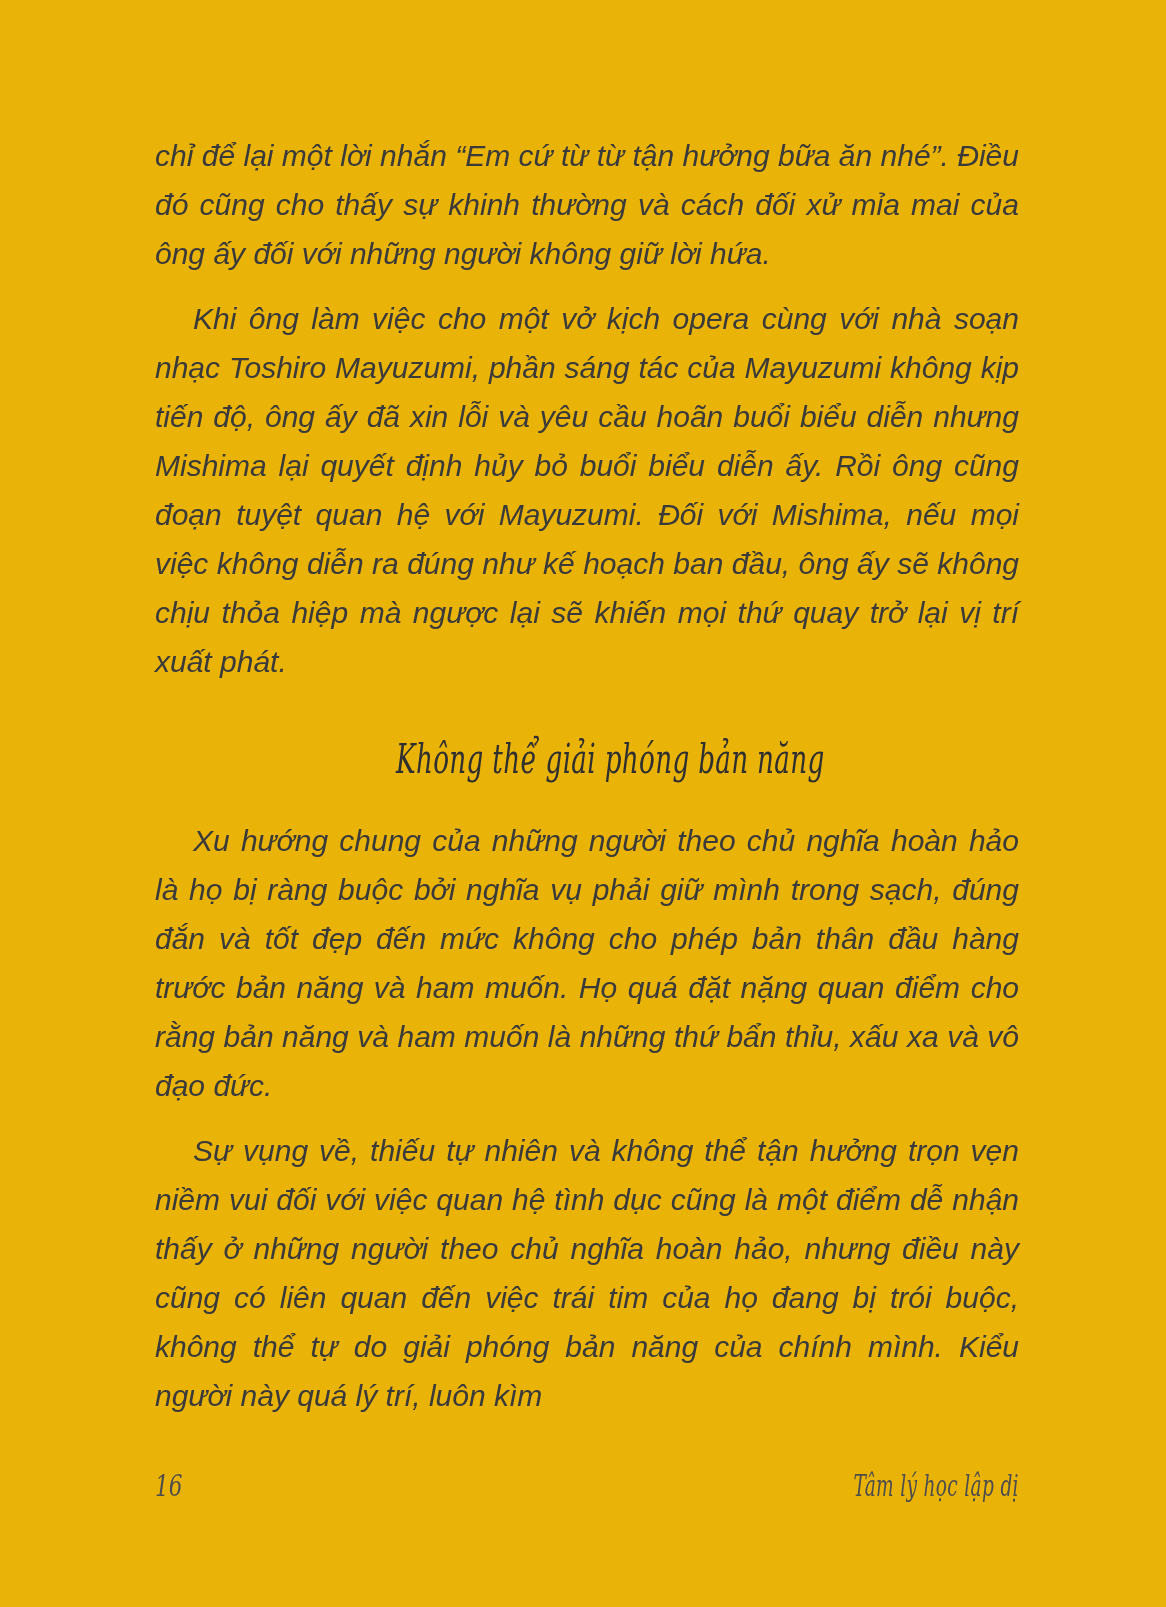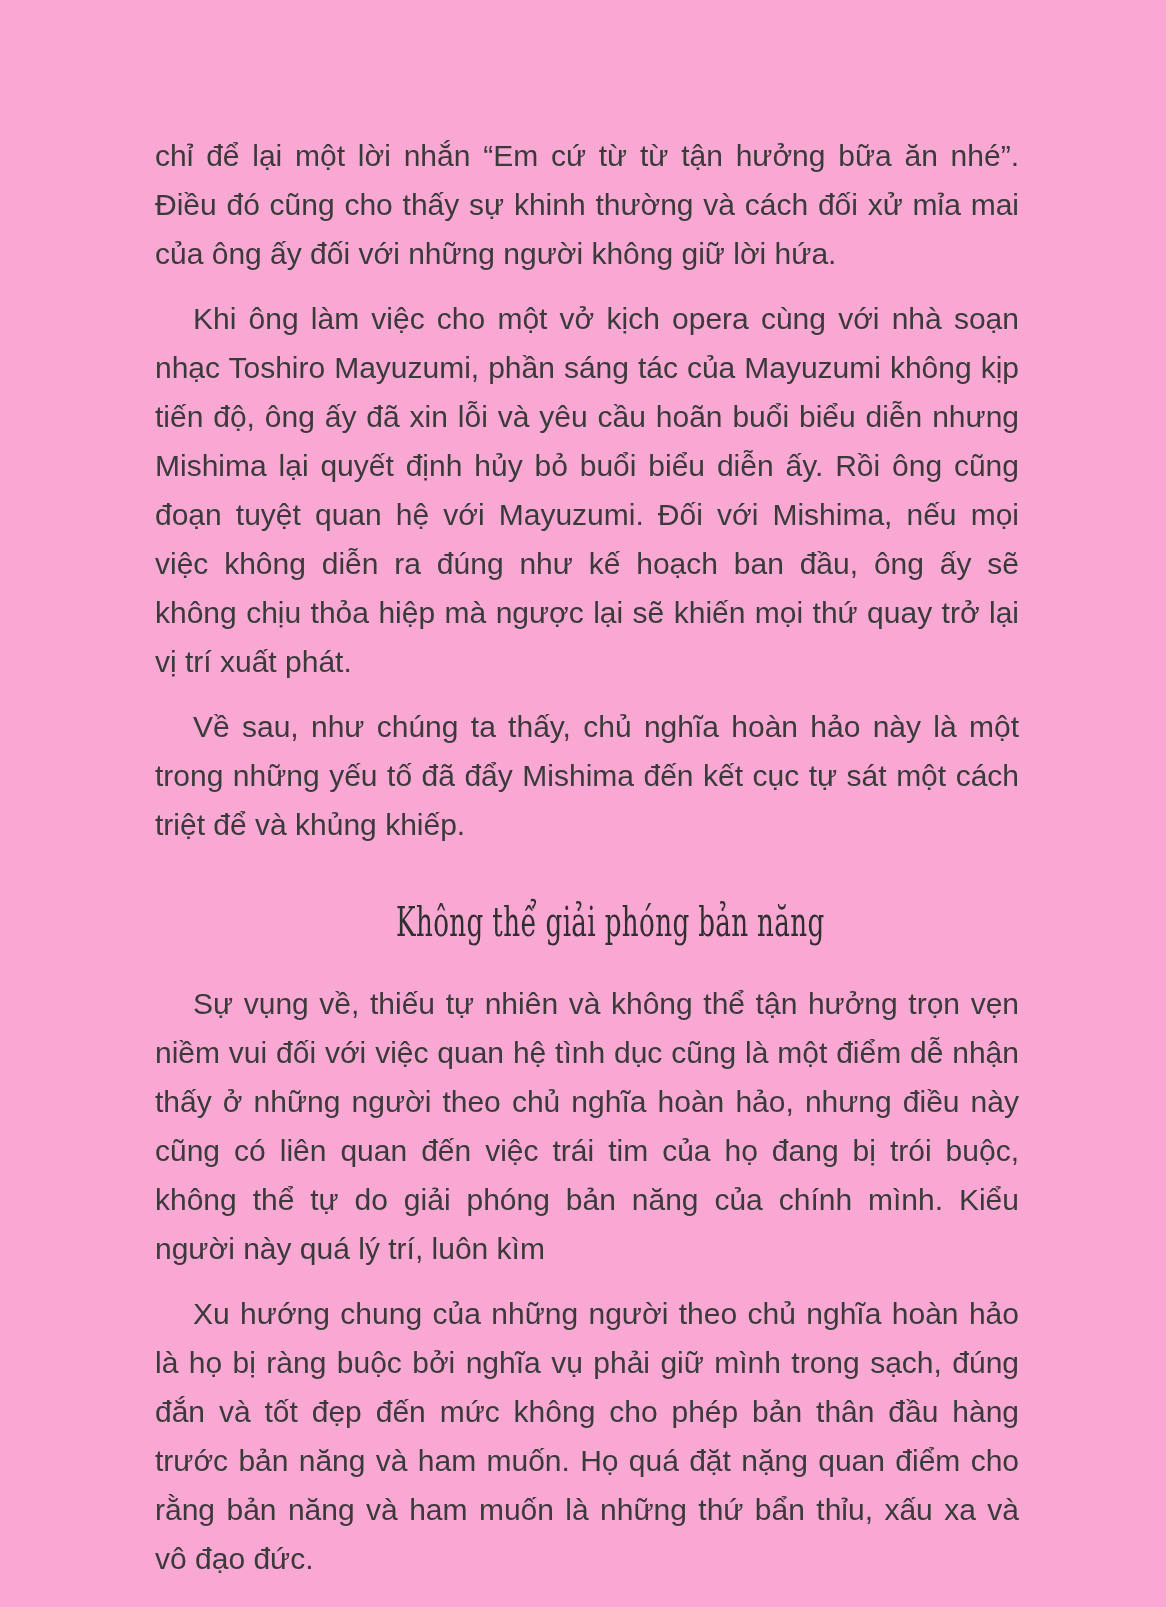--- a/index.html
+++ b/index.html
@@ -5,23 +5,24 @@
   html, body {
     margin: 0;
     padding: 0;
     background: #e8e8e8;
   }
   .page {
     position: relative;
     width: 1166px;
     height: 1607px;
     margin: 0 auto;
-    background: #f9a8d4;
+    background: #eab308;
     overflow: hidden;
     font-family: "Liberation Sans", "DejaVu Sans", sans-serif;
+    font-style: italic;
   }
   .body-text {
     position: absolute;
     left: 155px;
     top: 131px;
     width: 864px;
     color: #3a3a3a;
     font-size: 30px;
     line-height: 49px;
     text-align: justify;
@@ -85,26 +86,29 @@
 <body>
 
 <div class="page">
 
   <div class="body-text">
 
     <p class="no-indent">chỉ để lại một lời nhắn “Em cứ từ từ tận hưởng bữa ăn nhé”. Điều đó cũng cho thấy sự khinh thường và cách đối xử mỉa mai của ông ấy đối với những người không giữ lời hứa.</p>
 
     <p>Khi ông làm việc cho một vở kịch opera cùng với nhà soạn nhạc Toshiro Mayuzumi, phần sáng tác của Mayuzumi không kịp tiến độ, ông ấy đã xin lỗi và yêu cầu hoãn buổi biểu diễn nhưng Mishima lại quyết định hủy bỏ buổi biểu diễn ấy. Rồi ông cũng đoạn tuyệt quan hệ với Mayuzumi. Đối với Mishima, nếu mọi việc không diễn ra đúng như kế hoạch ban đầu, ông ấy sẽ không chịu thỏa hiệp mà ngược lại sẽ khiến mọi thứ quay trở lại vị trí xuất phát.</p>
 
-    <p>Về sau, như chúng ta thấy, chủ nghĩa hoàn hảo này là một trong những yếu tố đã đẩy Mishima đến kết cục tự sát một cách triệt để và khủng khiếp.</p>
 
     <div class="section-heading">
       <span class="heading-inner">Không thể giải phóng bản năng</span>
     </div>
 
+    <p>Xu hướng chung của những người theo chủ nghĩa hoàn hảo là họ bị ràng buộc bởi nghĩa vụ phải giữ mình trong sạch, đúng đắn và tốt đẹp đến mức không cho phép bản thân đầu hàng trước bản năng và ham muốn. Họ quá đặt nặng quan điểm cho rằng bản năng và ham muốn là những thứ bẩn thỉu, xấu xa và vô đạo đức.</p>
+
     <p>Sự vụng về, thiếu tự nhiên và không thể tận hưởng trọn vẹn niềm vui đối với việc quan hệ tình dục cũng là một điểm dễ nhận thấy ở những người theo chủ nghĩa hoàn hảo, nhưng điều này cũng có liên quan đến việc trái tim của họ đang bị trói buộc, không thể tự do giải phóng bản năng của chính mình. Kiểu người này quá lý trí, luôn kìm</p>
-
-    <p>Xu hướng chung của những người theo chủ nghĩa hoàn hảo là họ bị ràng buộc bởi nghĩa vụ phải giữ mình trong sạch, đúng đắn và tốt đẹp đến mức không cho phép bản thân đầu hàng trước bản năng và ham muốn. Họ quá đặt nặng quan điểm cho rằng bản năng và ham muốn là những thứ bẩn thỉu, xấu xa và vô đạo đức.</p>
 
   </div>
 
+  <div class="footer">
+    <span class="page-number">16</span>
+    <span class="running-title">Tâm lý học lập dị</span>
+  </div>
 
 </div>
 
 </body></html>

